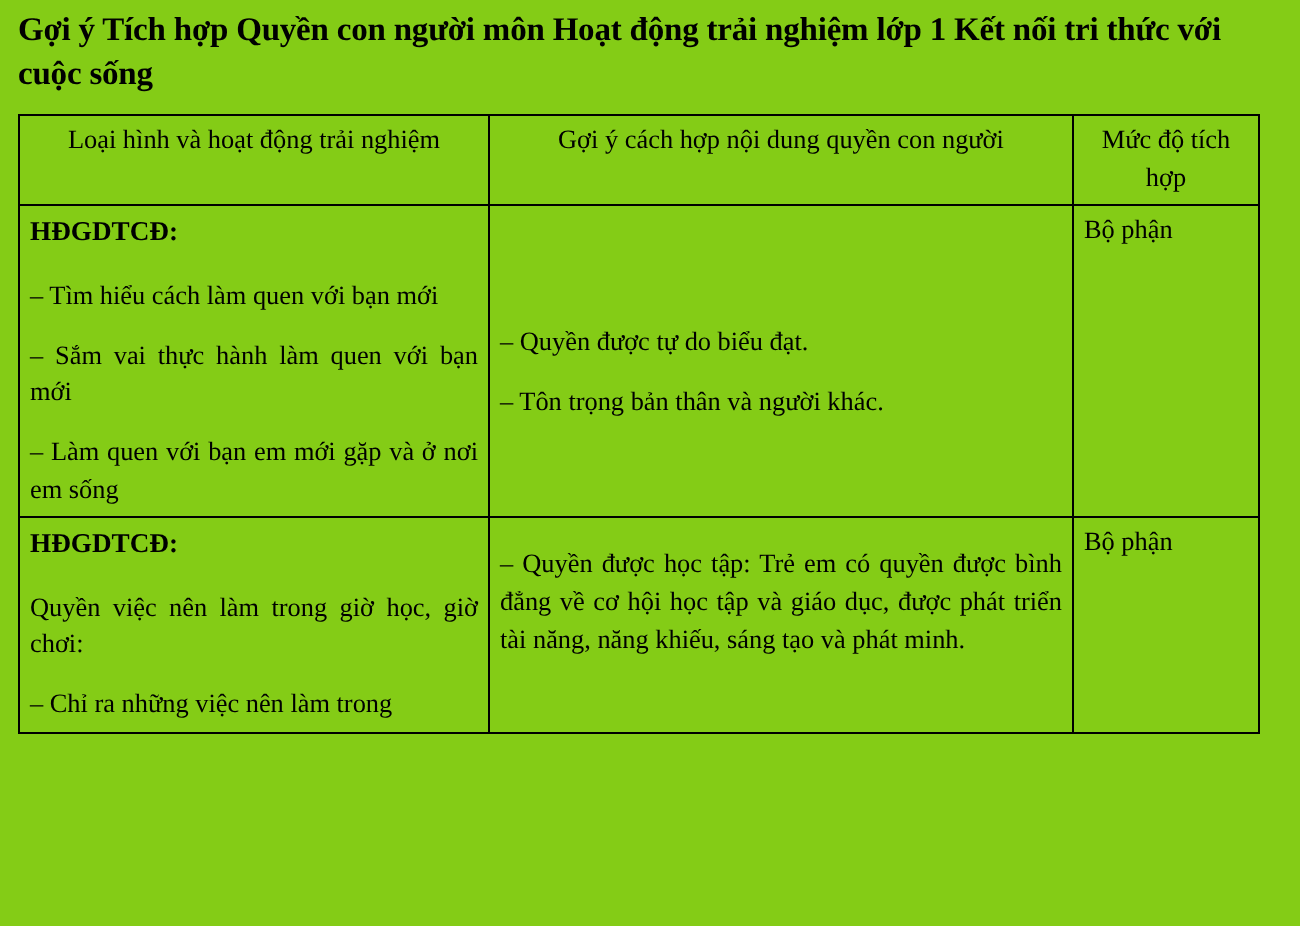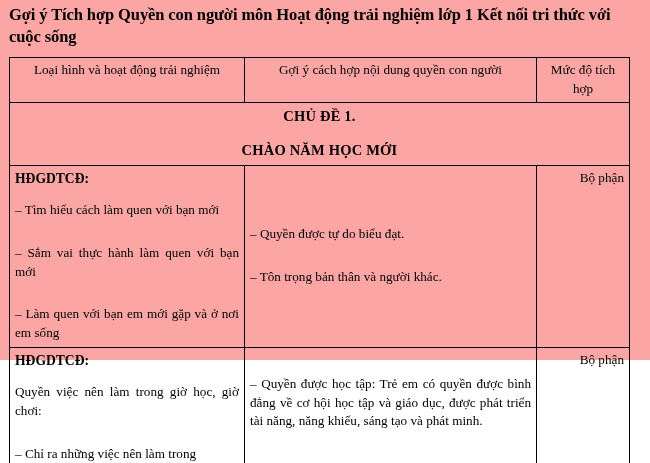--- a/index.html
+++ b/index.html
@@ -10,22 +10,22 @@
   body {
     width: 650px;
     height: 463px;
     overflow: hidden;
     font-family: "Liberation Serif", "DejaVu Serif", serif;
     color: #000000;
   }
   .page {
     position: relative;
     width: 650px;
-    height: 360px;
-    background: #fca5a5;
+    height: 463px;
+    background: #84cc16;
   }
   .doc-title {
     position: absolute;
     left: 9px;
     top: 4px;
     width: 632px;
     font-size: 16.5px;
     font-weight: bold;
     line-height: 1.35;
     letter-spacing: -0.1px;
@@ -74,28 +74,28 @@
     letter-spacing: 0.2px;
   }
   .bold-lead {
     font-weight: bold;
     font-size: 13.6px;
     display: block;
     margin-bottom: 2px;
   }
   .para {
     display: block;
-    margin-top: 24px;
+    margin-top: 11px;
     text-align: justify;
     text-justify: inter-word;
   }
   .para.first { margin-top: 13px; }
   .muc-cell {
     vertical-align: middle;
-    text-align: right;
+    text-align: left;
     padding-left: 6px;
   }
 </style>
 </head>
 <body>
 
 <div class="page">
 
   <div class="doc-title">Gợi ý Tích hợp Quyền con người môn Hoạt động trải nghiệm lớp 1 Kết nối tri thức với cuộc sống</div>
 
@@ -105,27 +105,20 @@
         <col class="c2">
         <col class="c3">
     </colgroup>
     <tbody>
       <tr>
         <td class="head">Loại hình và hoạt động trải nghiệm</td>
         <td class="head">Gợi ý cách hợp nội dung quyền con người</td>
         <td class="head">Mức độ tích hợp</td>
       </tr>
 
-      <tr>
-        <td class="chu-de" colspan="3">
-          <span class="chu-de-l1">CHỦ ĐỀ 1.</span>
-          <div class="chu-de-gap"></div>
-          <span class="chu-de-l2">CHÀO NĂM HỌC MỚI</span>
-        </td>
-      </tr>
 
       <tr>
         <td>
           <span class="bold-lead">HĐGDTCĐ:</span>
           <span class="para first">– Tìm hiểu cách làm quen với bạn mới</span>
           <span class="para">– Sắm vai thực hành làm quen với bạn mới</span>
           <span class="para">– Làm quen với bạn em mới gặp và ở nơi em sống</span>
         </td>
         <td>
           <span class="para" style="margin-top:56px">– Quyền được tự do biểu đạt.</span>

